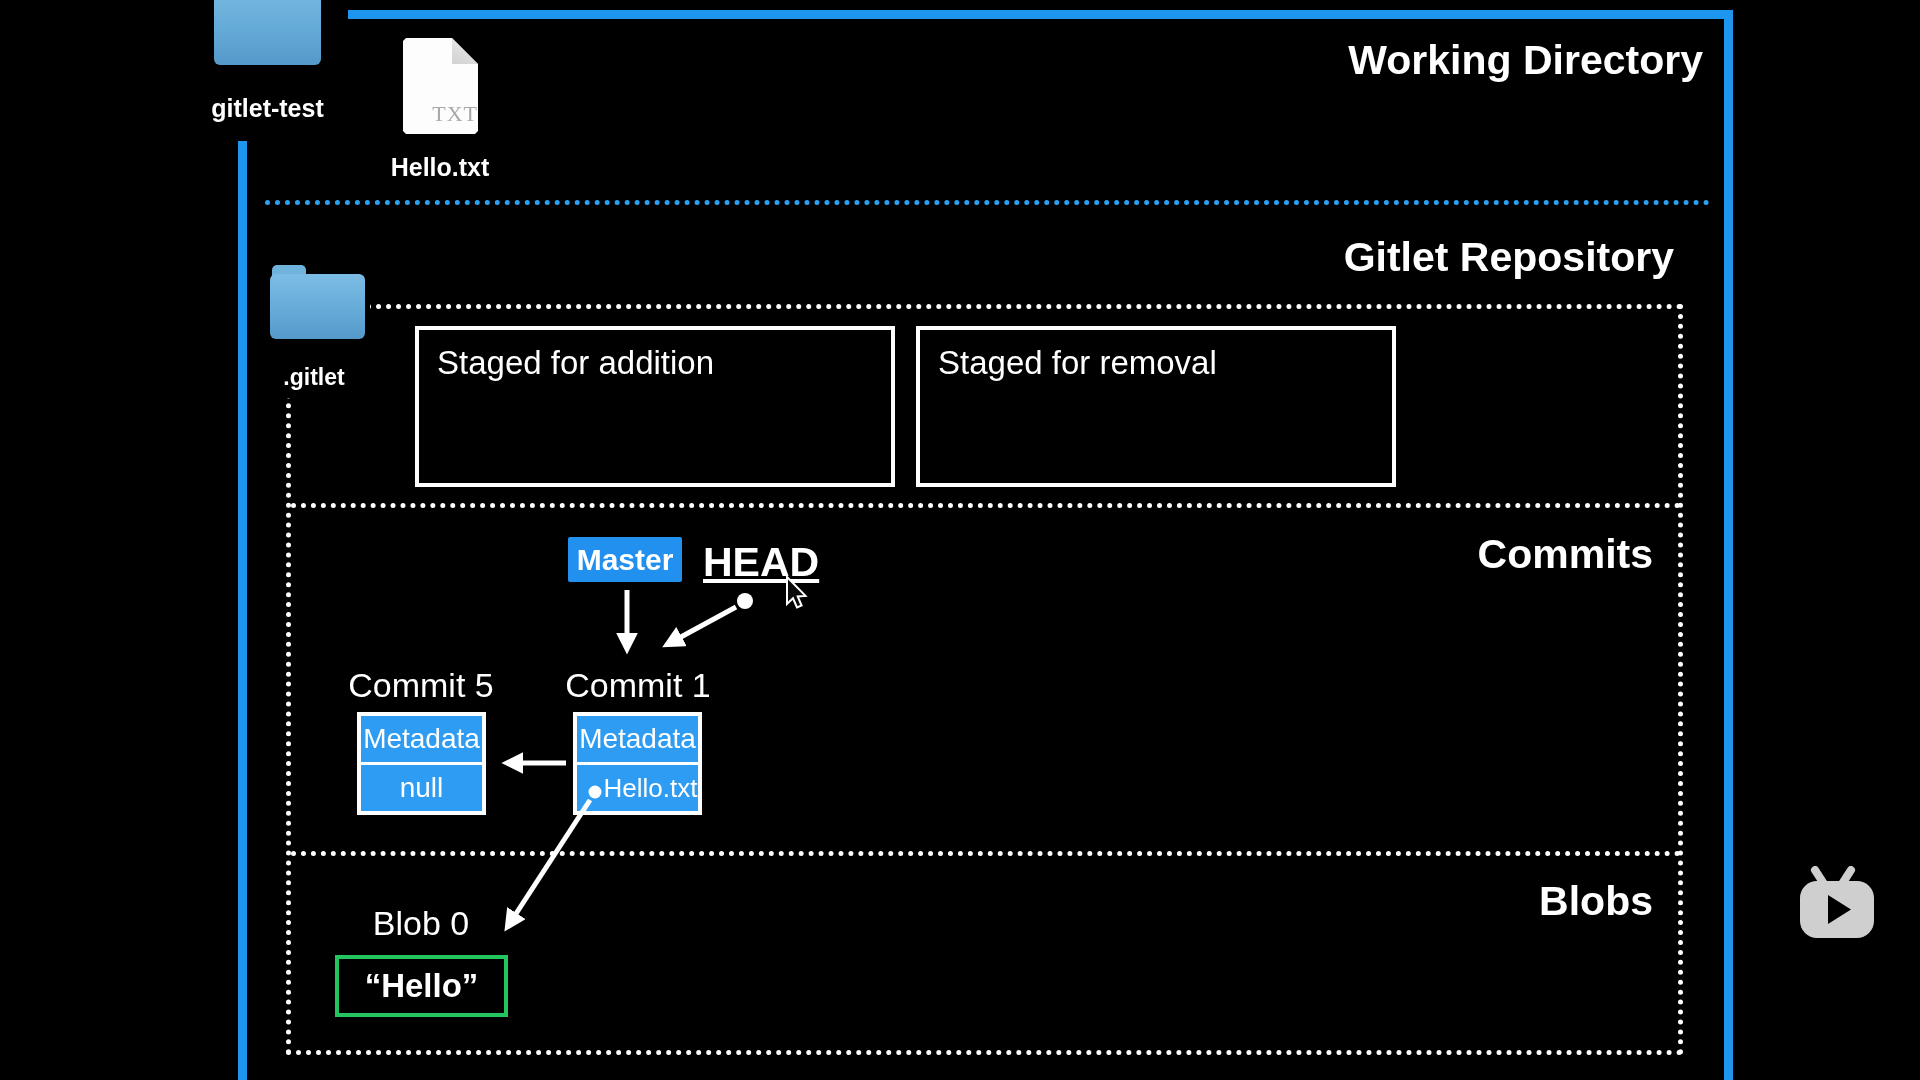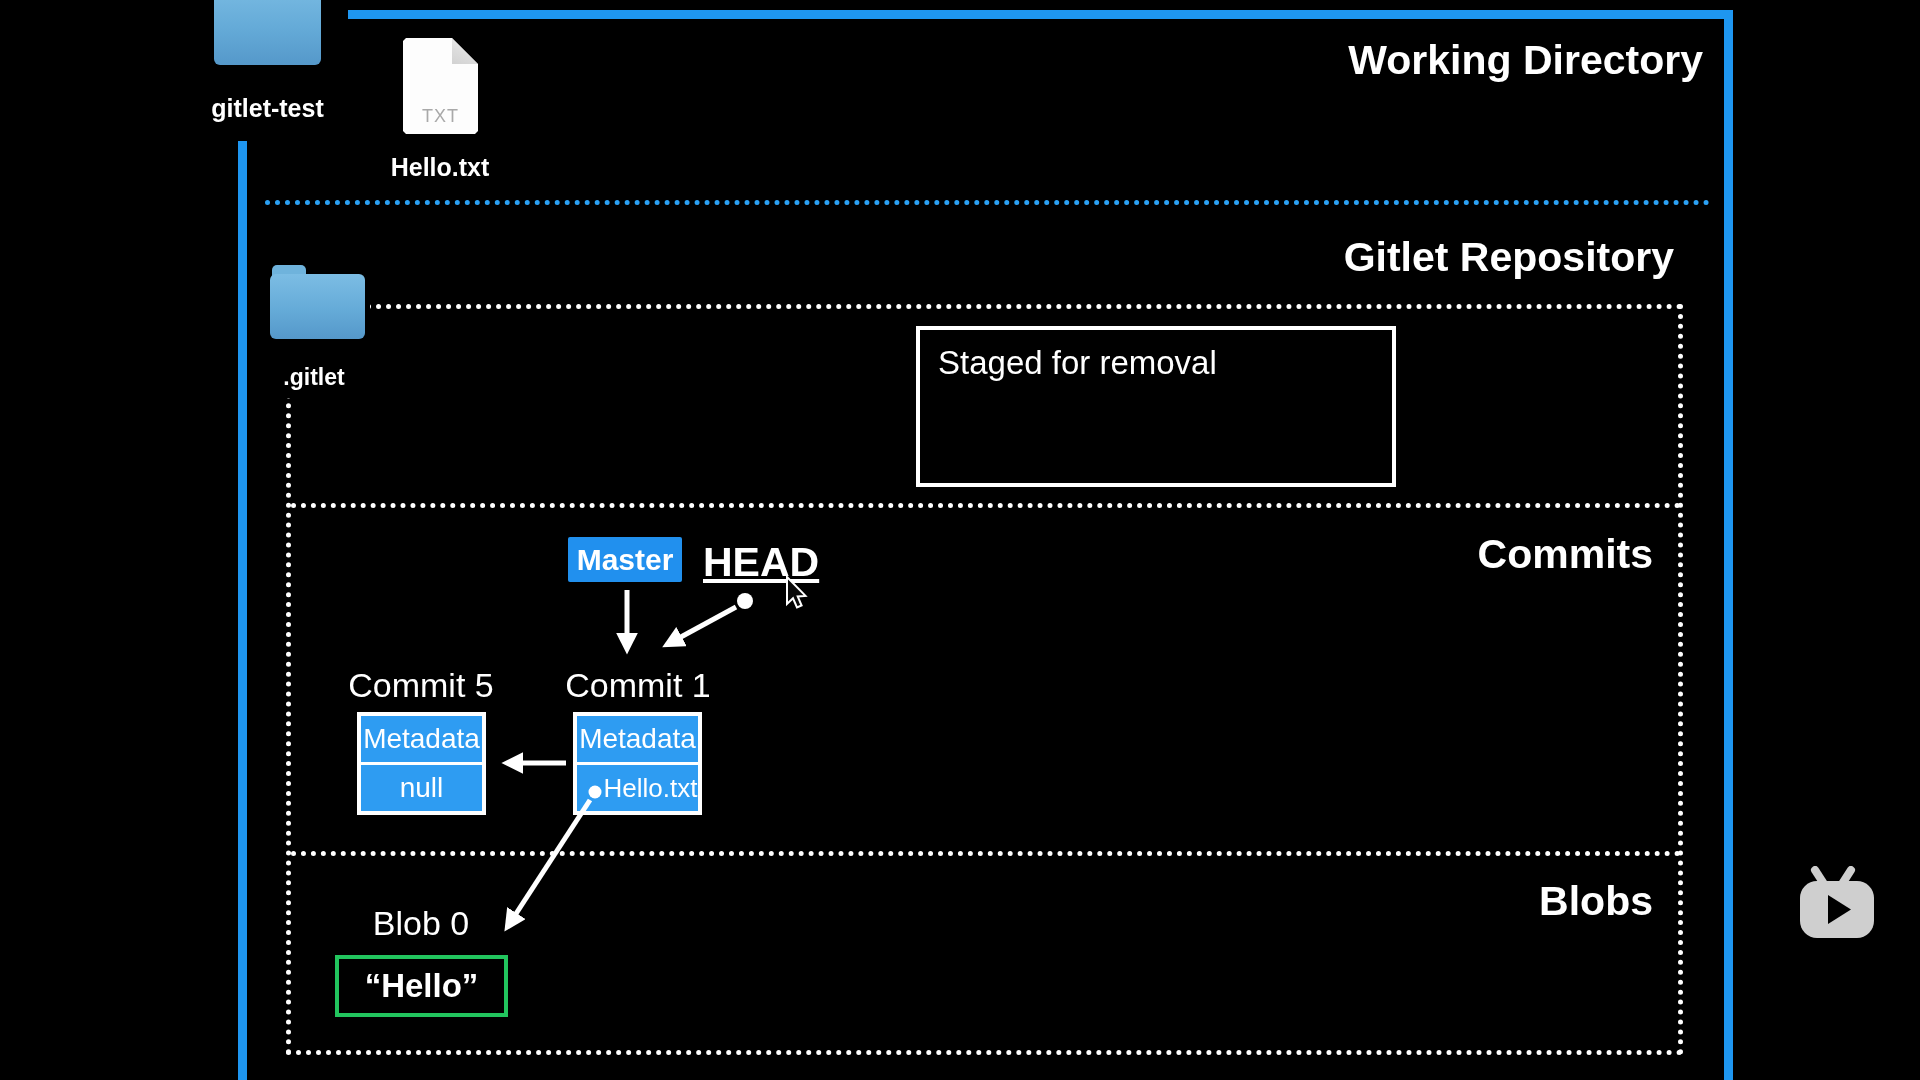--- a/index.html
+++ b/index.html
@@ -26,22 +26,22 @@
   .folder-tab  { border-radius:5px 5px 0 0; background:#6fb3dc; }
   .icon-label  { font-weight:bold; font-size:25px; line-height:1; text-align:center; }
 
   
   .file-page { left:403px; top:38px; width:75px; height:96px; background:#fdfdfd;
     clip-path:polygon(0 3px, 3px 0, 49px 0, 75px 26px, 75px 93px, 72px 96px, 3px 96px, 0 93px);
   }
   .file-fold { left:49px; top:0; width:26px; height:26px;
     background:linear-gradient(205deg,#ececec 20%,#dcdcdc 60%,#d2d2d2 100%);
     clip-path:polygon(0 0, 100% 100%, 0 100%); }
-  .file-badge { left:0; bottom:7px; width:100%; text-align:center;
-    color:#a9a9a9; font-size:18px; letter-spacing:1px; }
+  .file-badge { left:0; bottom:7px; width:100%; text-align:right;
+    color:#a9a9a9; font-size:22px; letter-spacing:1px;font-family:Liberation Serif, serif; }
 
   
   .repo-box { left:286px; top:304px; width:1397px; height:751px;
     border:5px dotted #fff; box-sizing:border-box; }
   .repo-hsep { left:291px; width:1390px; height:0; border-top:5px dotted #fff; }
 
   
   .stage-box { top:326px; width:480px; height:161px; border:4px solid #fff;
     box-sizing:border-box; }
   .stage-box-title { margin:16px 0 0 18px; font-size:33px; line-height:1; }
@@ -98,20 +98,23 @@
   <div class="abs repo-box"></div>
   <div class="abs repo-hsep" style="top:503px;"></div>
   <div class="abs repo-hsep" style="top:851px;"></div>
 
   <div class="abs" style="left:264px; top:256px; width:106px; height:142px; background:#000;">
     <div class="abs folder-tab" style="left:8px; top:9px; width:34px; height:14px;"></div>
     <div class="abs folder-body" style="left:6px; top:18px; width:95px; height:65px;"></div>
     <div class="abs icon-label" style="left:0; top:110px; width:100px; font-size:23px;">.gitlet</div>
   </div>
 
+  <div class="abs stage-box" style="left:415px;">
+    <div class="stage-box-title">Staged for addition</div>
+  </div>
   <div class="abs stage-box" style="left:916px;">
     <div class="stage-box-title">Staged for removal</div>
   </div>
 
   <div class="abs headline" style="top:534px; right:267px;">Commits</div>
 
   <div class="abs badge">Master</div>
   <div class="abs head-label">HEAD</div>
 
   <div class="abs node-title" style="left:421px; top:668px;">Commit 5</div>

